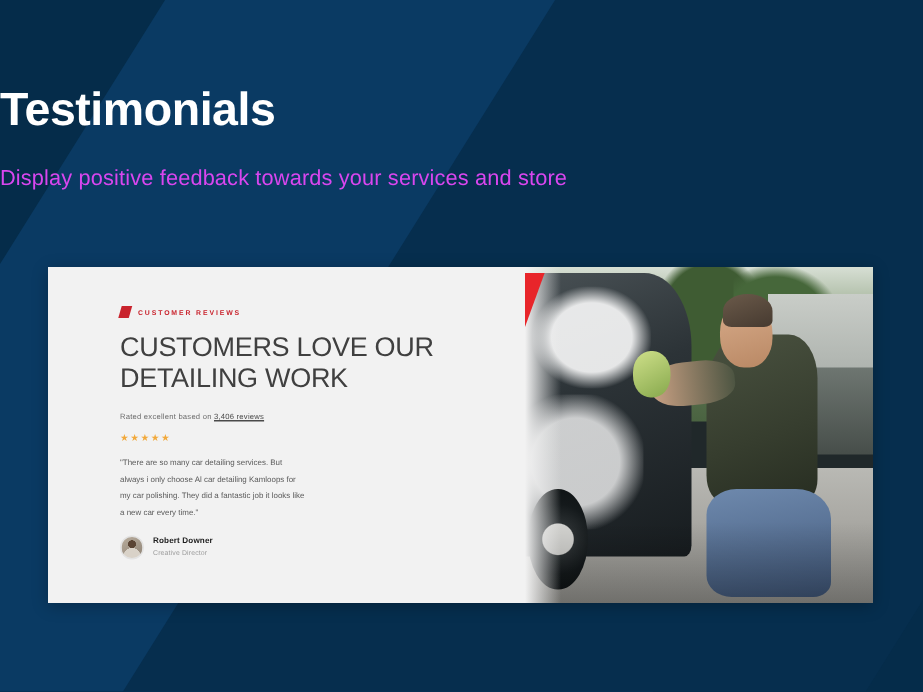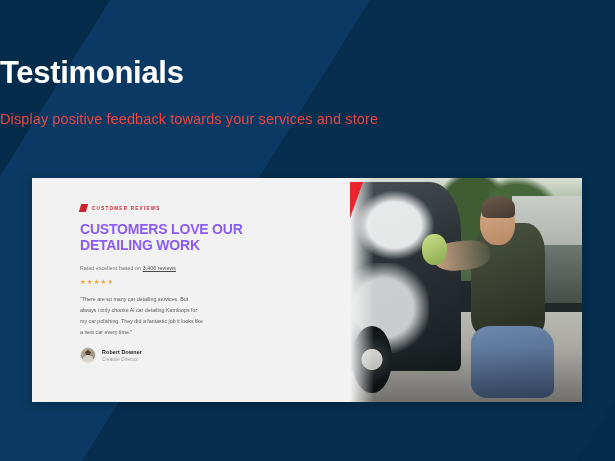--- a/index.html
+++ b/index.html
@@ -30,21 +30,21 @@
   
   .header { position:relative; z-index:3; text-align:left; padding-top:56px; }
   .page-title {
     color:#ffffff;
     font-size:31px;
     font-weight:700;
     letter-spacing:-0.3px;
     line-height:1.1;
   }
   .page-subtitle {
-    color:#ef4444;
+    color:#d946ef;
     font-size:14.5px;
     font-weight:400;
     margin-top:21px;
     letter-spacing:0.1px;
   }
 
   
   .card {
     position:absolute;
     left:32px; top:178px;
@@ -73,23 +73,23 @@
   }
   .eyebrow .eyebrow-text {
     color:#c9232d;
     font-size:4.6px;
     font-weight:700;
     letter-spacing:1.25px;
   }
 
   .headline {
     margin-top:9px;
-    color:#8b5cf6;
-    font-size:14px;
-    font-weight:700;
+    color:#404040;
+    font-size:18px;
+    font-weight:400;
     line-height:1.16;
     letter-spacing:-0.2px;
     max-width:230px;
   }
 
   .rated {
     margin-top:12px;
     font-size:5.1px;
     color:#6d6d6d;
     letter-spacing:0.15px;

